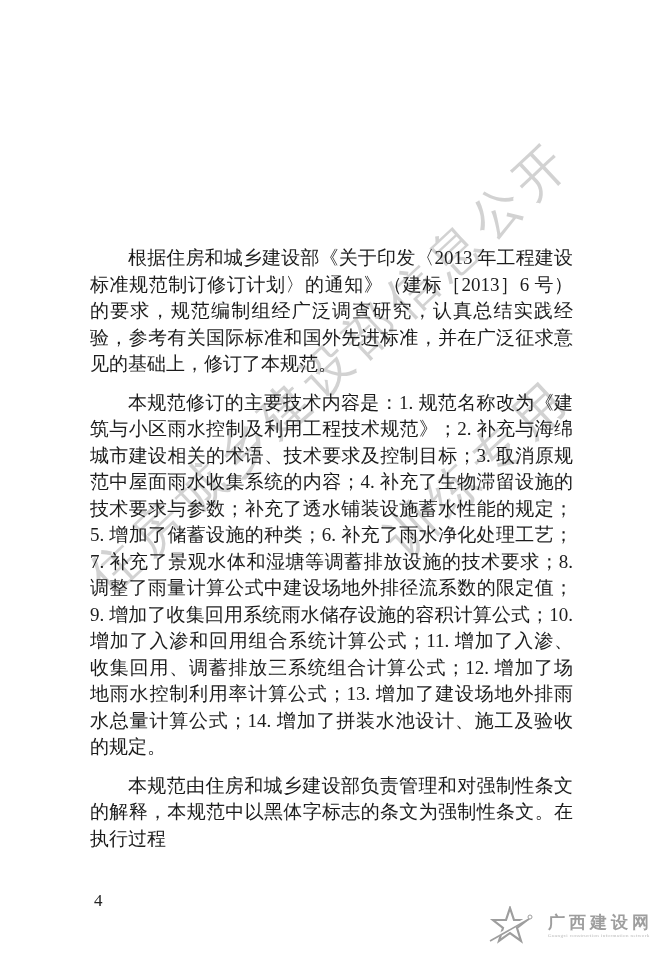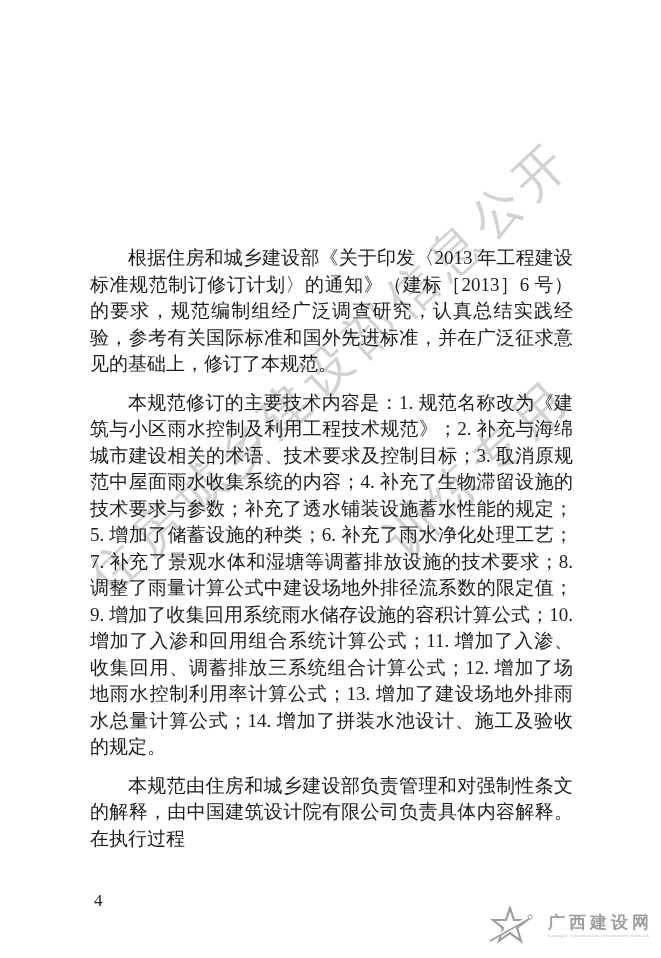--- a/index.html
+++ b/index.html
@@ -94,21 +94,21 @@
 <div class="page">
 
   <div class="wm wm1">住房城乡建设部信息公开</div>
 
   <div class="wm wm2">训练专用</div>
 
 
   <div class="content">
     <p>根据住房和城乡建设部《关于印发〈2013 年工程建设标准规范制订修订计划〉的通知》（建标［2013］6 号）的要求，规范编制组经广泛调查研究，认真总结实践经验，参考有关国际标准和国外先进标准，并在广泛征求意见的基础上，修订了本规范。</p>
     <p>本规范修订的主要技术内容是：1. 规范名称改为《建筑与小区雨水控制及利用工程技术规范》；2. 补充与海绵城市建设相关的术语、技术要求及控制目标；3. 取消原规范中屋面雨水收集系统的内容；4. 补充了生物滞留设施的技术要求与参数；补充了透水铺装设施蓄水性能的规定；5. 增加了储蓄设施的种类；6. 补充了雨水净化处理工艺；7. 补充了景观水体和湿塘等调蓄排放设施的技术要求；8. 调整了雨量计算公式中建设场地外排径流系数的限定值；9. 增加了收集回用系统雨水储存设施的容积计算公式；10. 增加了入渗和回用组合系统计算公式；11. 增加了入渗、收集回用、调蓄排放三系统组合计算公式；12. 增加了场地雨水控制利用率计算公式；13. 增加了建设场地外排雨水总量计算公式；14. 增加了拼装水池设计、施工及验收的规定。</p>
-    <p>本规范由住房和城乡建设部负责管理和对强制性条文的解释，由中国建筑设计院有限公司负责具体内容解释。在执行过程</p>
+    <p>本规范由住房和城乡建设部负责管理和对强制性条文的解释，本规范中以黑体字标志的条文为强制性条文。在执行过程</p>
   </div>
 
   <div class="page-number">4</div>
 
   <div class="site-logo">
     <span class="star-wrap">
       <svg width="46" height="40" viewBox="0 0 46 40">
         <polygon points="22,2 26,14 39,14 29,22 33,35 22,27 11,35 15,22 5,14 18,14" fill="none" stroke="#9e9e9e" stroke-width="2.2"></polygon>
         <path d="M2,34 L40,12" stroke="#ffffff" stroke-width="3" fill="none"></path>
         <path d="M2,35 L41,13" stroke="#9e9e9e" stroke-width="1.6" fill="none"></path>

